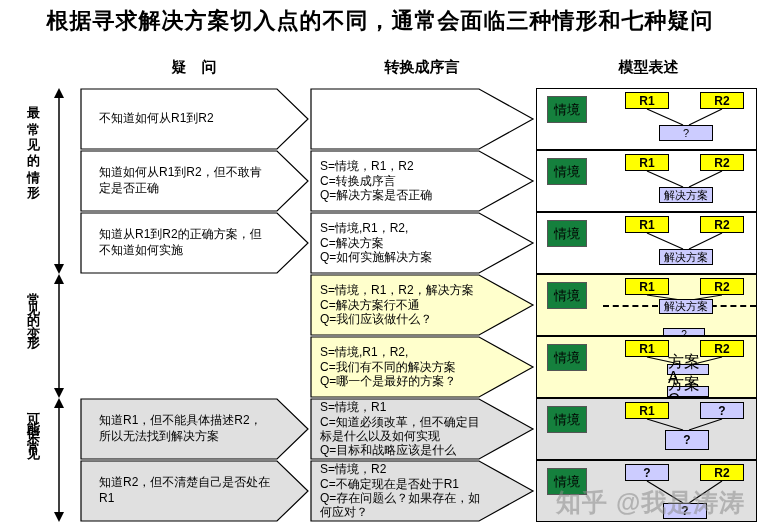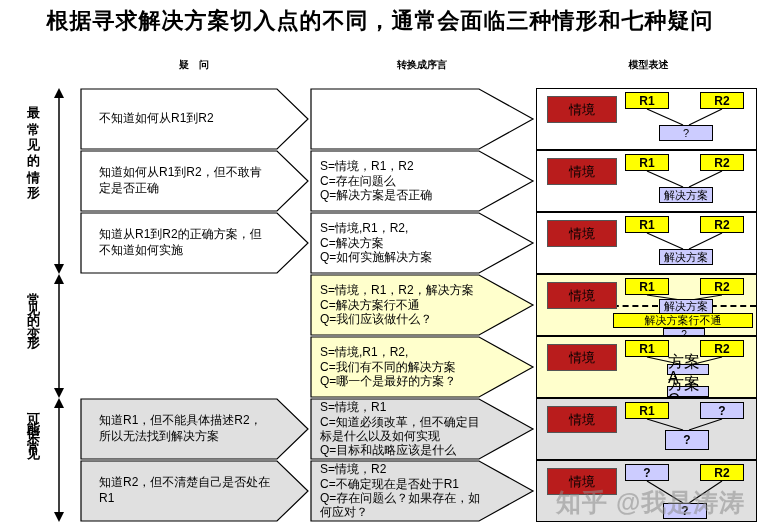--- a/index.html
+++ b/index.html
@@ -4,21 +4,21 @@
 <style>
   * { margin:0; padding:0; box-sizing:border-box; }
   html,body { background:#fff; }
   body { font-family:"Liberation Sans","DejaVu Sans",sans-serif; color:#000; }
   #canvas { position:relative; width:760px; height:528px; background:#fff; overflow:hidden; }
 
   .title { position:absolute; top:6px; left:0; width:760px; text-align:center;
            font-size:22px; font-weight:bold; letter-spacing:1px; }
 
   .col-header { position:absolute; top:58px; height:20px; text-align:center;
-                font-size:10px; font-weight:bold; }
+                font-size:15px; font-weight:bold; }
   .hq { left:80px;  width:228px; }
   .hp { left:310px; width:224px; }
   .hm { left:538px; width:221px; }
 
   .vlabel { position:absolute; writing-mode:vertical-rl; text-orientation:upright;
             font-size:13px; font-weight:bold; left:24px; }
   .vs1 { letter-spacing:16px; }
   .vs2 { letter-spacing:11px; }
   .vs3 { letter-spacing:7px; }
   .varrow { position:absolute; left:52px; }
@@ -41,22 +41,22 @@
 
   .mcell { position:absolute; left:536px; top:0; width:221px; height:62px;
            border:1.5px solid #000; overflow:hidden; }
   .m-white  { background:#ffffff; }
   .m-yellow { background:#ffffcc; }
   .m-gray   { background:#e0e0e0; }
 
   .conn { position:absolute; left:0; top:0; z-index:1; }
   .conn line { stroke:#000; stroke-width:1.2; }
 
-  .sit { position:absolute; left:10px; top:7px; width:70px; height:27px;
-         background:#b91c1c; border:1px solid #555; z-index:2;
+  .sit { position:absolute; left:10px; top:7px; width:40px; height:27px;
+         background:#15803d; border:1px solid #555; z-index:2;
          display:flex; align-items:center; justify-content:center; font-size:13px; }
   .node { position:absolute; border:1px solid #000; z-index:2;
           display:flex; align-items:center; justify-content:center;
           font-size:12px; font-weight:bold; }
   .n-yellow { background:#ffff00; }
   .n-lav    { background:#ccccff; }
   .tl { left:88px;  top:3px; width:44px; height:17px; }
   .tr { left:163px; top:3px; width:44px; height:17px; }
   .ctr { left:122px; top:36px; width:54px; height:16px; font-size:11px; font-weight:normal; }
 
@@ -138,21 +138,21 @@
       <svg class="cellshape" width="229" height="62">
           <polygon class="shape bg-white" points="1,1 197,1 228,31 197,61 1,61"></polygon>
         </svg>
       <div class="qtext">知道如何从R1到R2，但不敢肯定是否正确</div>
     </div>
     <div class="pcell">
       <svg class="cellshape" width="225" height="62">
           <polygon class="shape bg-white" points="1,1 169,1 223,31 169,61 1,61"></polygon>
         </svg>
       <div class="ptext">S=情境，R1，R2
-C=存在问题么
+C=转换成序言
 Q=解决方案是否正确</div>
     </div>
     <div class="mcell m-white">
       <svg class="conn" width="221" height="62">
           <line x1="110" y1="20" x2="146" y2="36"></line>
           <line x1="185" y1="20" x2="152" y2="36"></line>
         </svg>
       <div class="sit">情境</div>
       <div class="node n-yellow tl">R1</div>
       <div class="node n-yellow tr">R2</div>
@@ -199,21 +199,20 @@
     <div class="mcell m-yellow">
       <svg class="conn" width="221" height="62">
           <line x1="110" y1="20" x2="144" y2="25"></line>
           <line x1="185" y1="20" x2="154" y2="25"></line>
         </svg>
       <div class="dashline"></div>
       <div class="sit">情境</div>
       <div class="node n-yellow tl">R1</div>
       <div class="node n-yellow tr">R2</div>
       <div class="node n-lav ctr" style="top:24px; height:15px;">解决方案</div>
-      <div class="banner">解决方案行不通</div>
       <div class="subq">?</div>
     </div>
   </div>
 
   <div class="row" style="top:336px;">
     <div class="pcell">
       <svg class="cellshape" width="225" height="62">
           <polygon class="shape bg-yellow" points="1,1 169,1 223,31 169,61 1,61"></polygon>
         </svg>
       <div class="ptext">S=情境,R1，R2,

